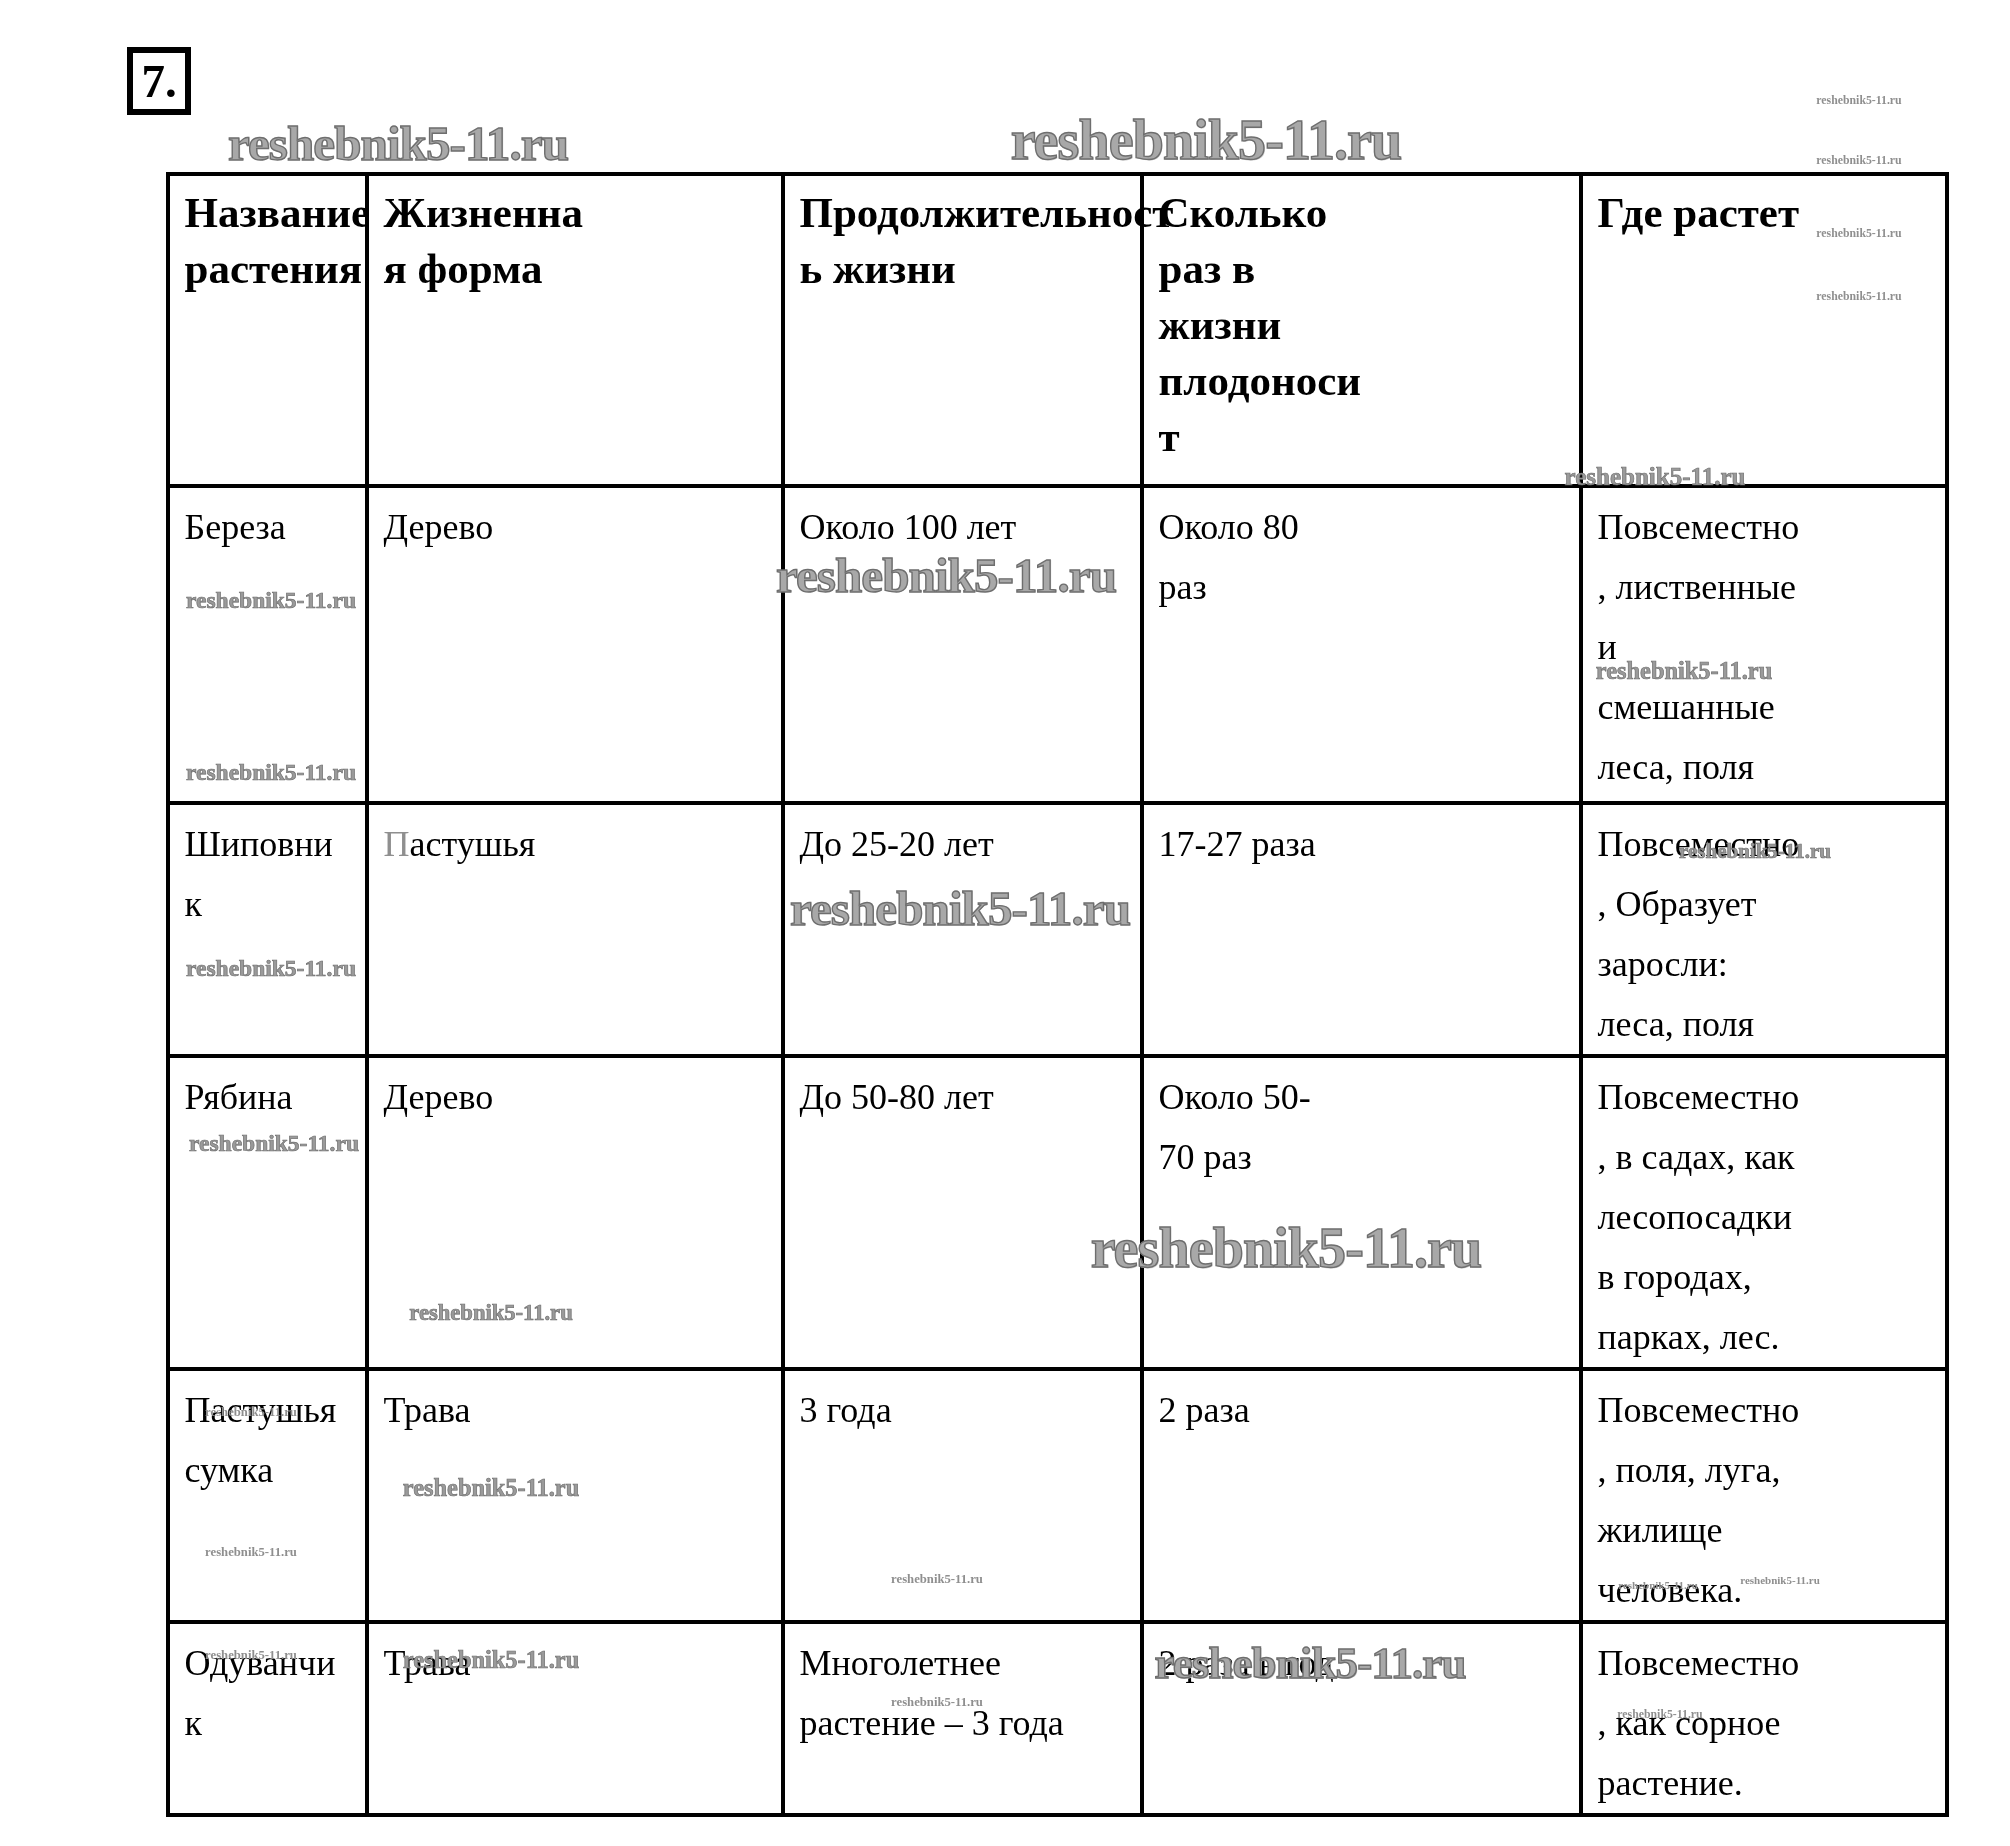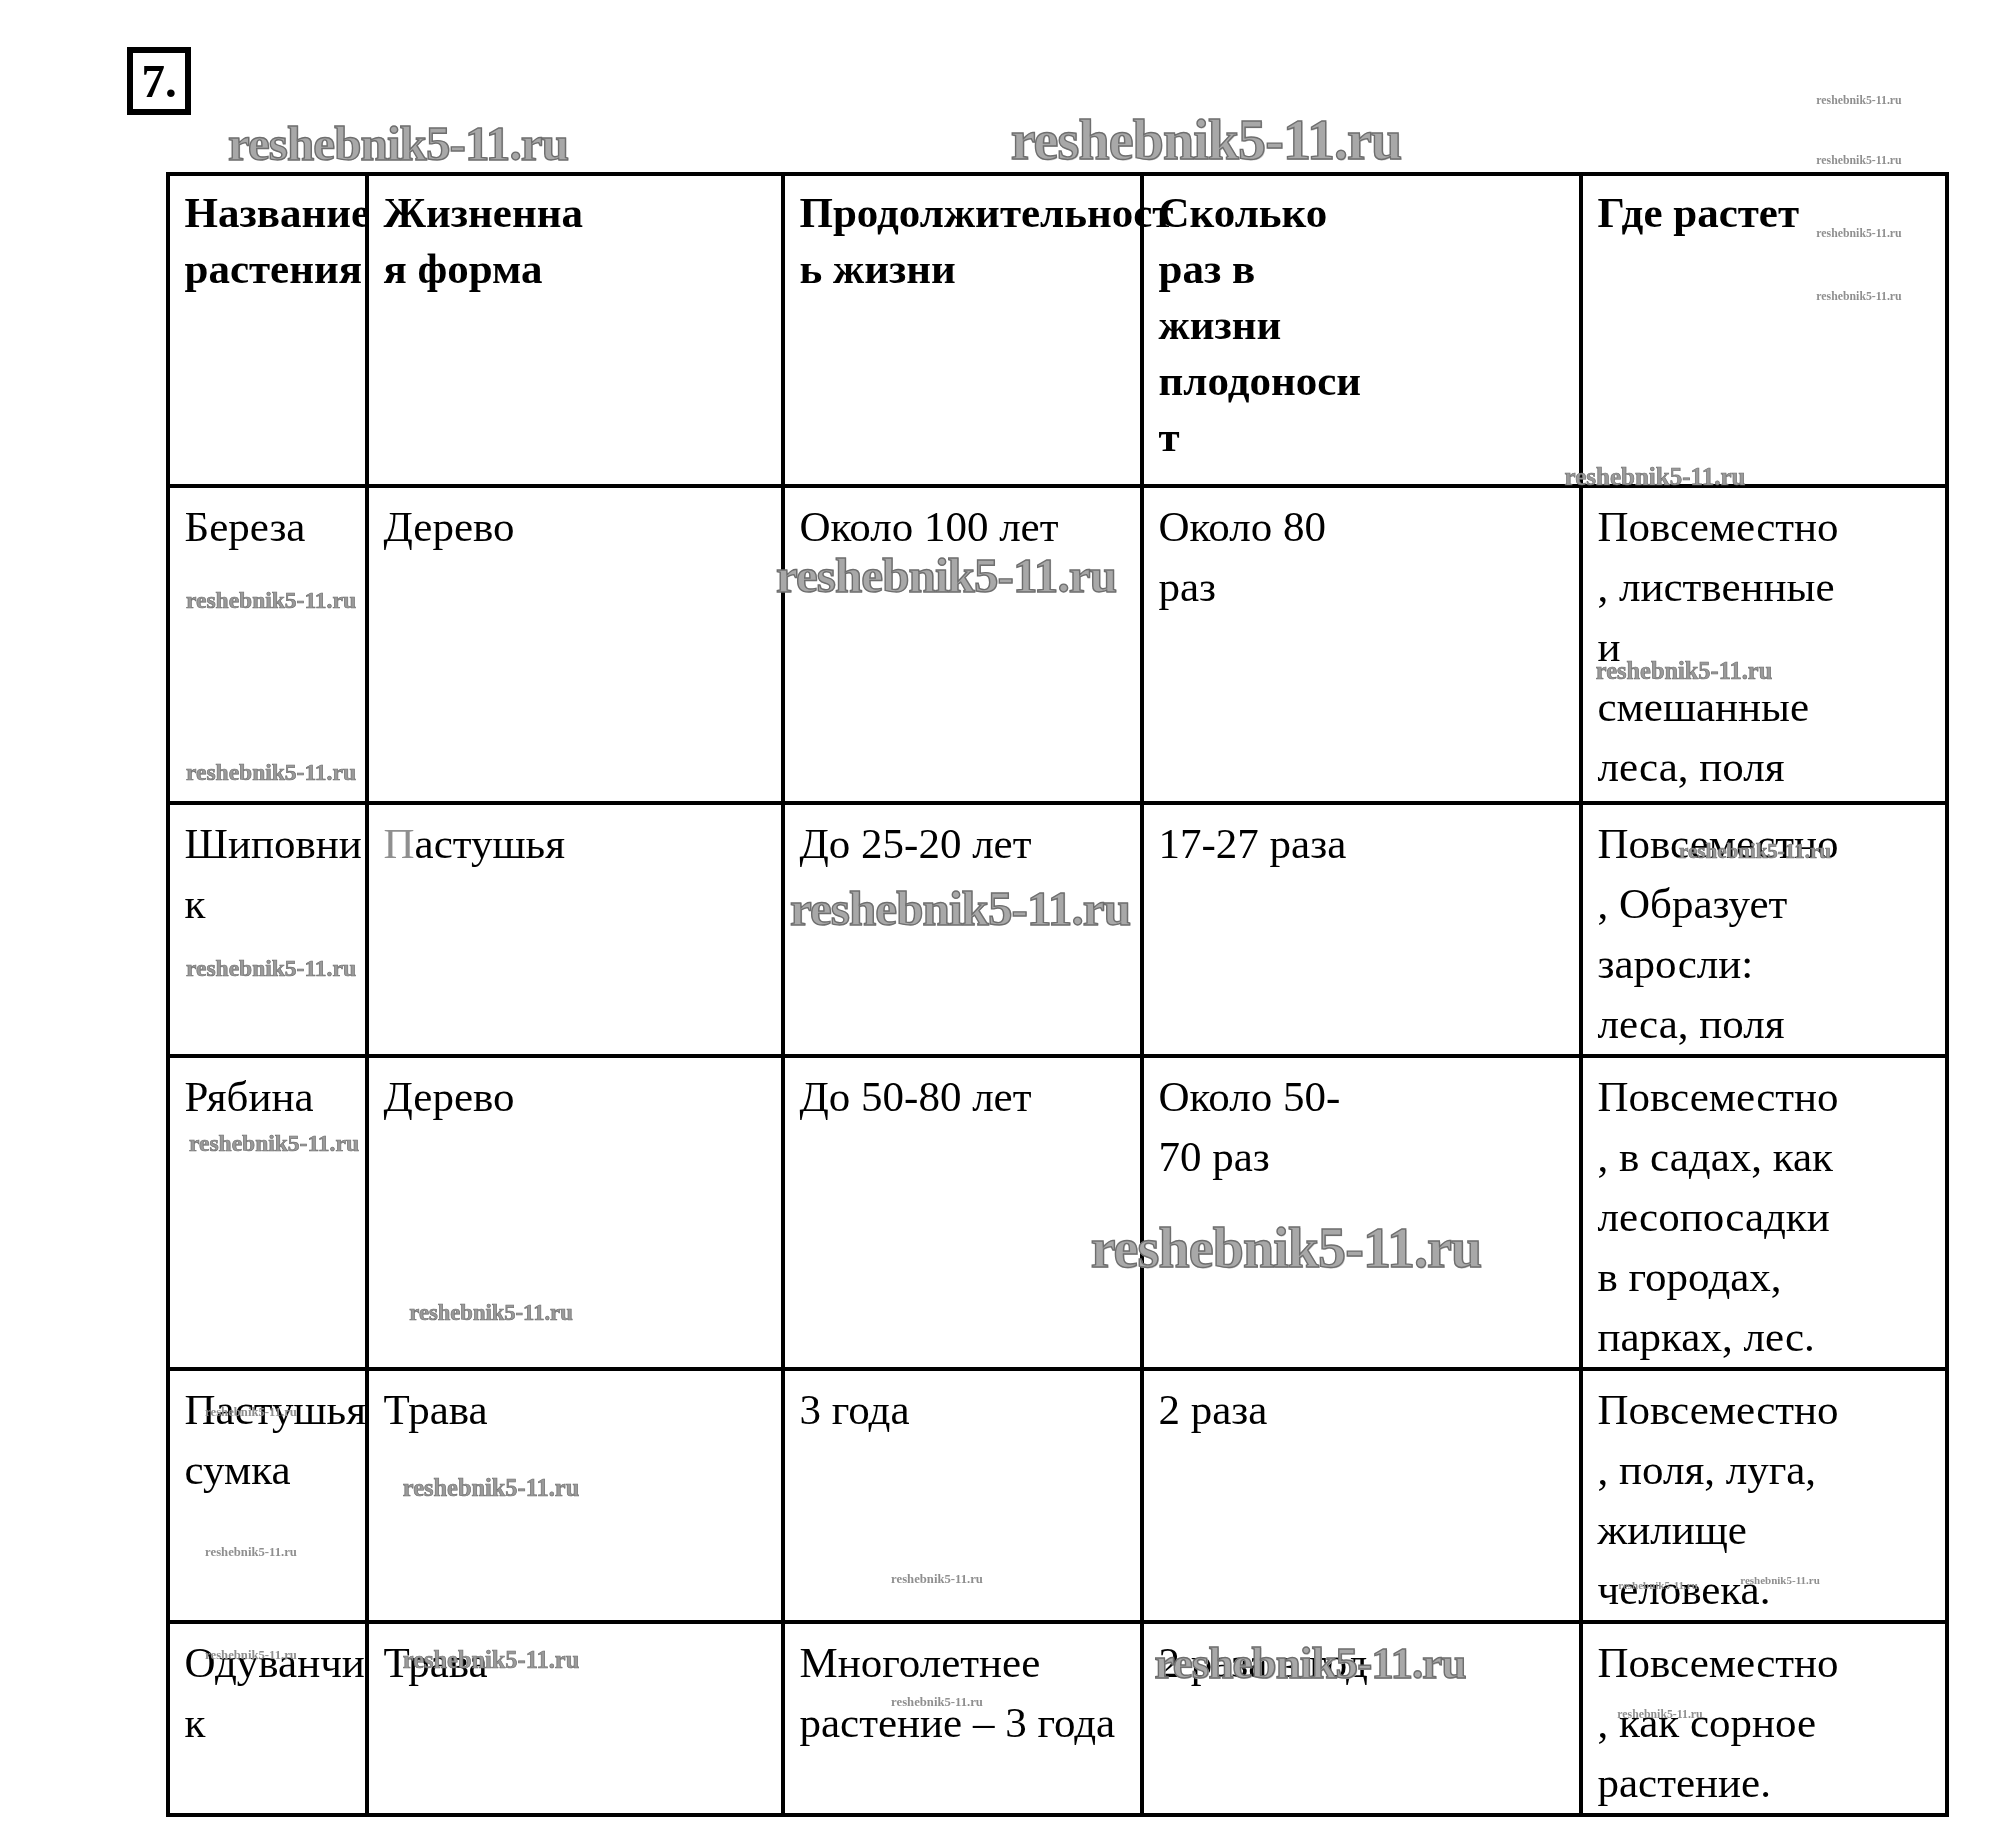--- a/index.html
+++ b/index.html
@@ -33,21 +33,21 @@
     padding:9px 3.6px 0 14.5px;
     overflow:visible;
   }
   table.plants th{
     text-align:left;
     font-size:43px;
     font-weight:bold;
     line-height:56px;
   }
   table.plants td{
-    font-size:43px;
+    font-size:36px;
     font-weight:normal;
     line-height:60px;
     font-family:Liberation Serif, serif;
   }
   .cellText{white-space:pre;}
   tr.hrow{height:312px;}
   tr.r1{height:317px;}
   tr.r2{height:244px;}
   tr.r3{height:299px;}
   tr.r4{height:244px;}

